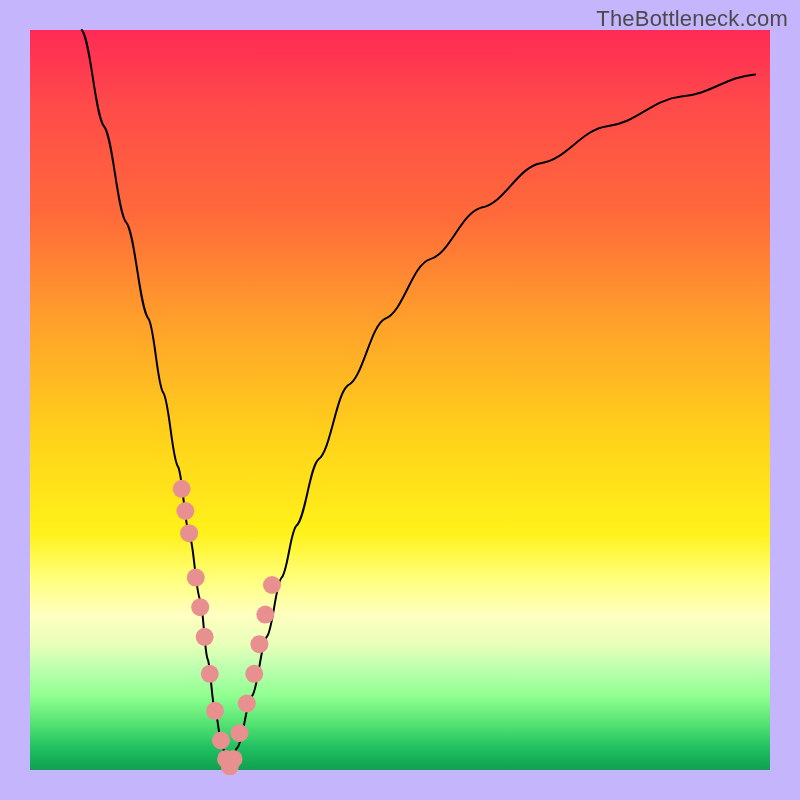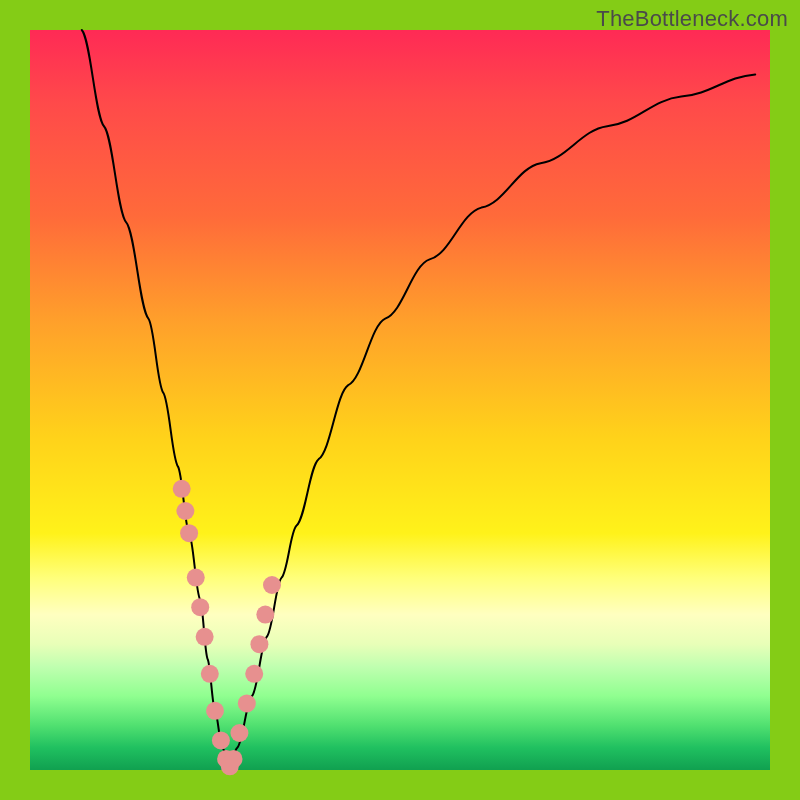--- a/index.html
+++ b/index.html
@@ -10,21 +10,21 @@
     background: #000;
     overflow: hidden;
     font-family: Arial, Helvetica, sans-serif;
   }
   .frame {
     position: absolute;
     left: 0;
     top: 0;
     width: 800px;
     height: 800px;
-    background: #84cc16;
+    background: #c4b5fd;
   }
   .plot {
     position: absolute;
     left: 30px;
     top: 30px;
     width: 740px;
     height: 740px;
     
     background: linear-gradient(
       to bottom,

